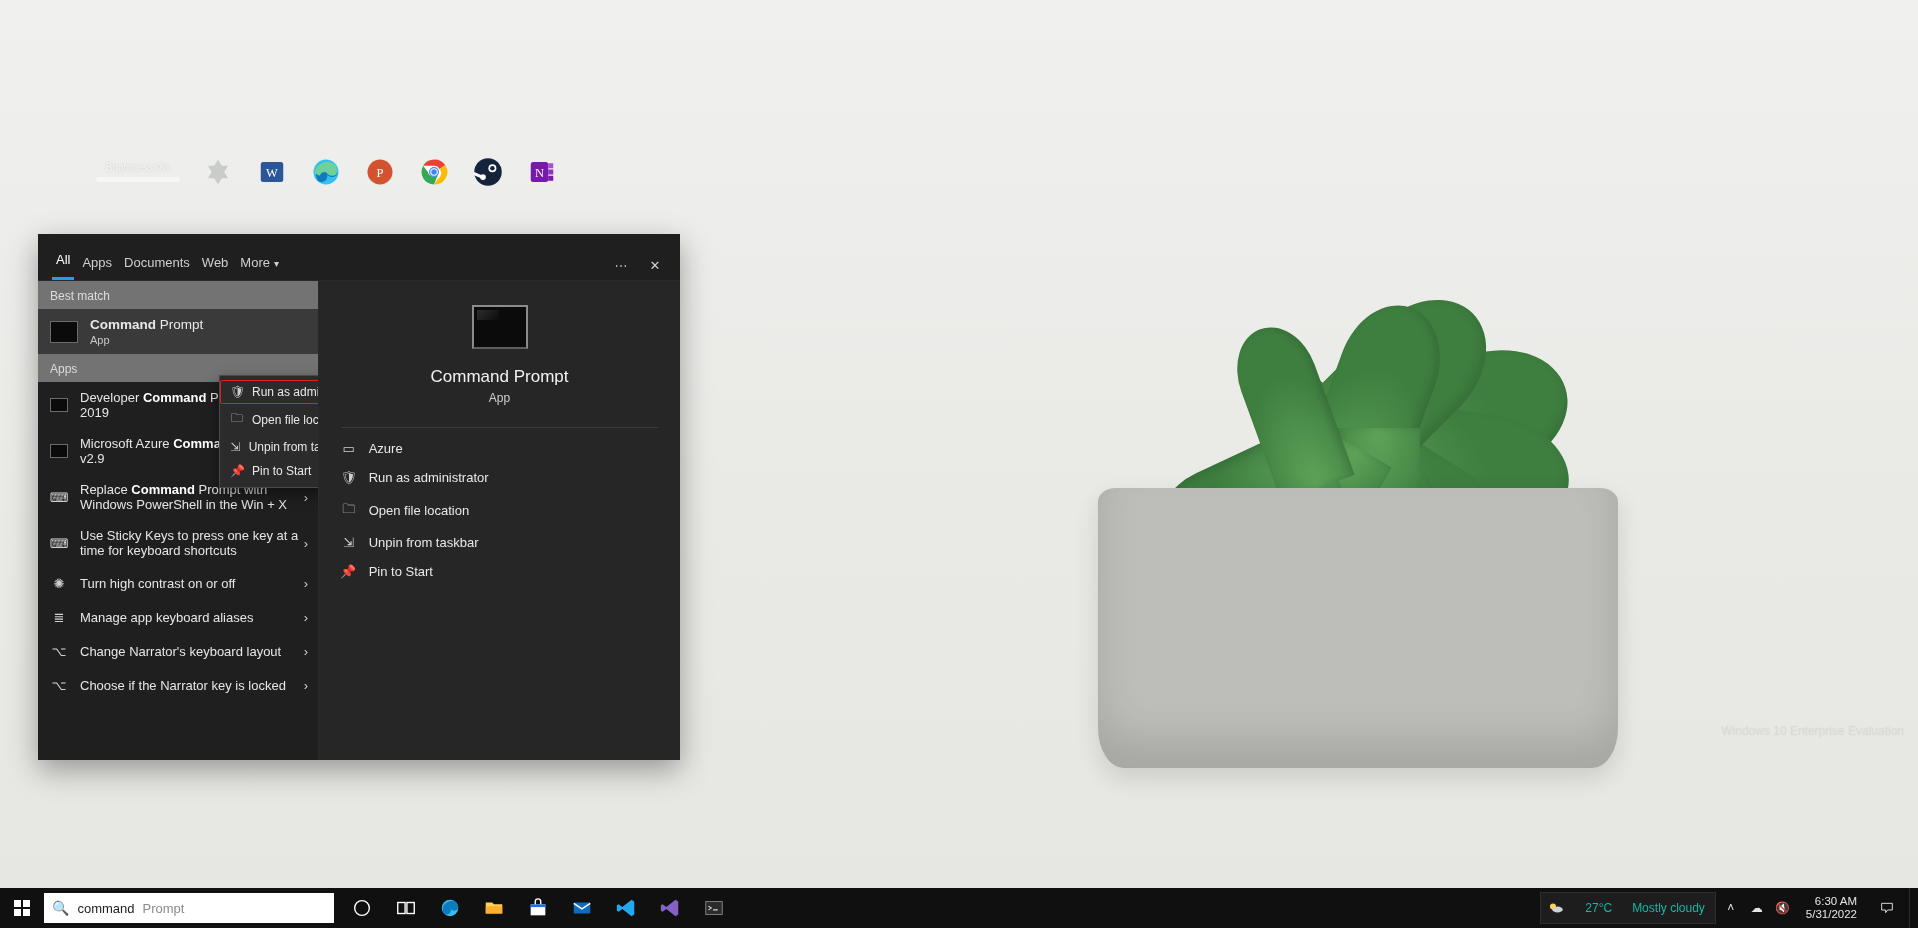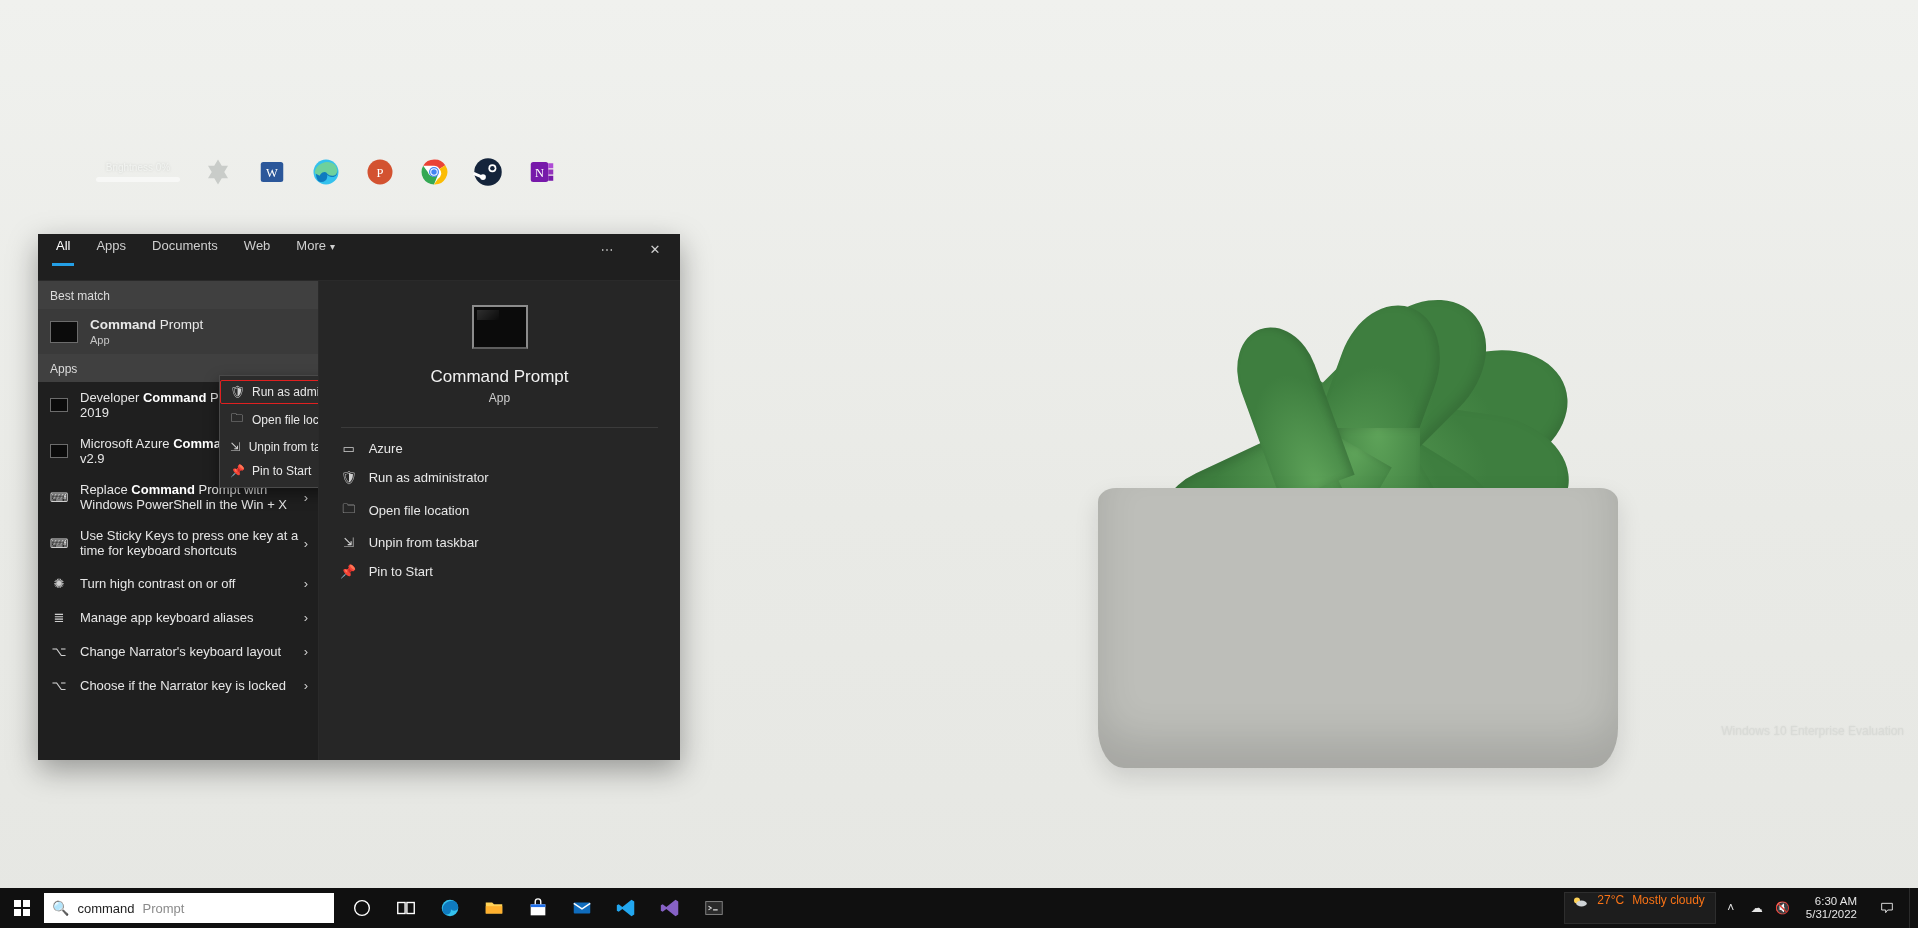--- a/index.html
+++ b/index.html
@@ -88,24 +88,24 @@
     bottom: 168px;  
     width: 642px;
     height: 526px;
     background: #1f1f1f;
     color: #e8e8e8;
     display: flex;
     flex-direction: column;
     box-shadow: 0 10px 28px rgba(0,0,0,.35);
   }
   .start .tabs {
-    display:flex; align-items:flex-start;
+    display:flex; align-items:flex-end;
     height: 46px;
     padding: 0 10px 0 14px;
-    gap: 18px;
+    gap: 4px;
     border-bottom: 1px solid #2a2a2a;
     font-size: 13px;
     color: #cfcfcf;
   }
   .start .tabs .tab { padding: 4px 4px 10px; cursor: pointer; }
   .start .tabs .tab.active { color:#fff; border-bottom: 3px solid #249fe6; }
   .start .tabs .tab .chev { font-size:10px; margin-left:4px;}
   .start .tabs .spacer { flex:1; }
   .start .tabs .dots, .start .tabs .close {
     width: 30px; height: 30px; display:flex;align-items:center;justify-content:center;
@@ -117,21 +117,21 @@
     width: 280px;
     background:#1f1f1f;
     border-right: 1px solid #2a2a2a;
     overflow:hidden;
     position: relative;
   }
   .section-label {
     padding: 8px 12px 6px;
     font-size: 12px;
     color:#dcdcdc;
-    background:#404040;
+    background:#737373;
   }
   .best-match {
     background:#3a3a3a;
     display:flex; align-items:center;
     padding: 8px 12px;
     gap: 12px;
   }
   .cmd-thumb {
     width: 26px; height: 20px;
     background:#0b0b0b;
@@ -267,27 +267,27 @@
   }
   .tb svg { width:22px; height:22px;}
 
   .tray {
     margin-left:auto;
     display:flex; align-items:center;
     gap:4px;
     padding-right:2px;
   }
   .weather {
-    display:flex; gap:8px;
+    display:flex; align-items:center; gap:20px;
     background:#1d1d1d;
     border:1px solid #2e2e2e;
     height:30px;
     padding:0 10px 0 6px;
     font-size:12px;
-    color:#f97316;
+    color:#14b8a6;
   }
   .weather .wicon { width:18px;height:18px; }
   .tray .tic {
     width:22px; height:40px;
     display:flex;align-items:center;justify-content:center;
     color:#e6e6e6; font-size:12px;
     cursor:pointer;
   }
   .clock {
     text-align:right;

